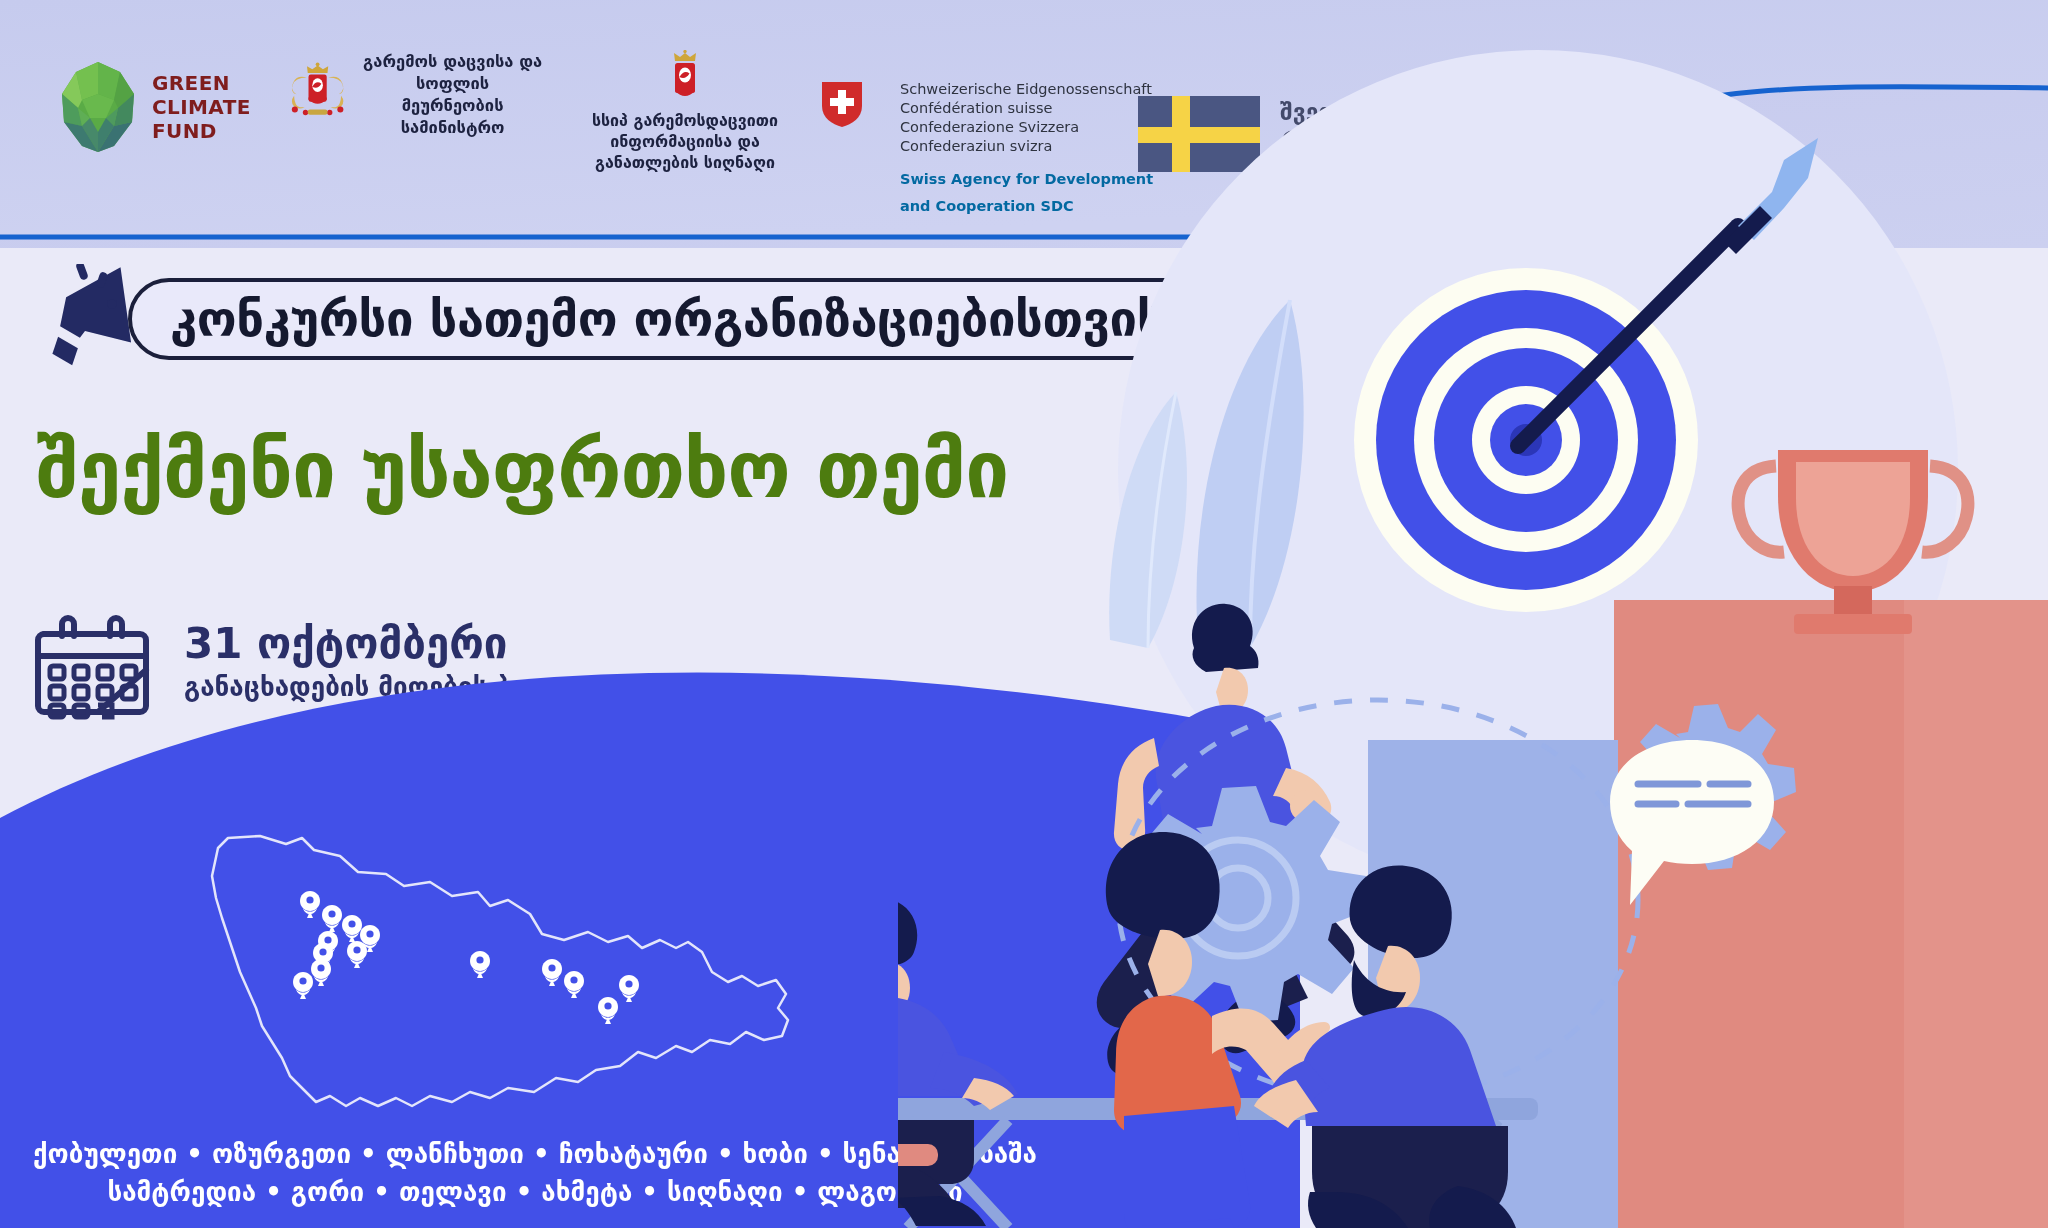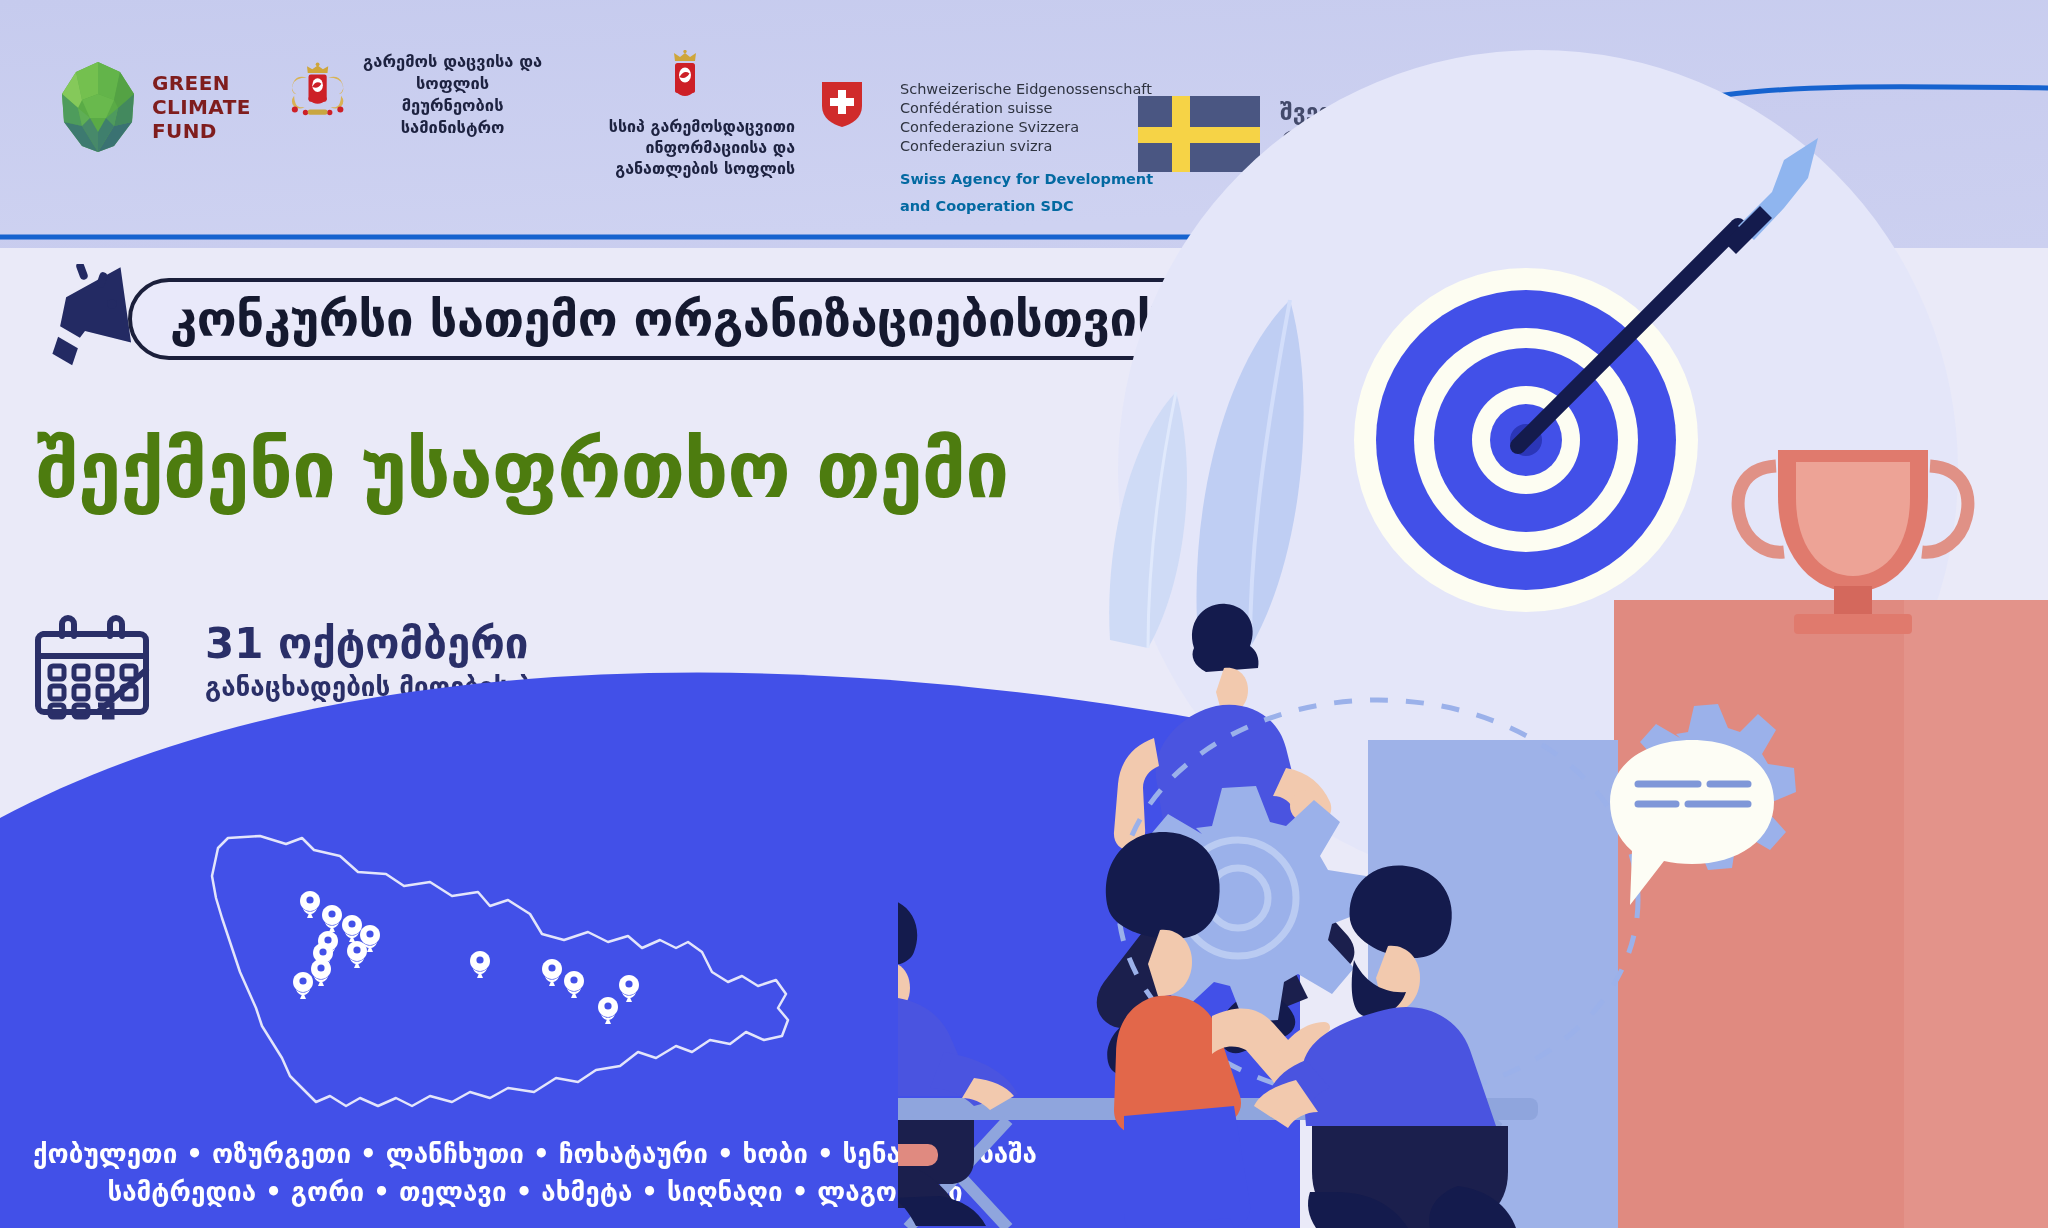--- a/index.html
+++ b/index.html
@@ -31,22 +31,22 @@
   .gcf-txt { margin-left:14px; font-family:"DejaVu Sans",sans-serif; font-weight:700;
              font-size:20px; line-height:24px; color:#7f1d1d; letter-spacing:.4px; }
 
   
   .mepa { left:285px; top:6px; flex-direction:row; align-items:center; width:270px; }
   .mepa-txt { margin-top:7px; font-size:16.5px; line-height:22px; font-weight:700;
               color:#1d2240; text-align:center; width:270px; }
 
   
   .neaic { left:570px; top:12px; flex-direction:column; align-items:center; width:230px;}
-  .neaic-txt { margin-top:8px; font-size:16px; line-height:21px; font-weight:700;
-               color:#1d2240; text-align:right; width:220px; }
+  .neaic-txt { margin-top:2px; font-size:16px; line-height:21px; font-weight:700;
+               color:#1d2240; text-align:center; width:220px; }
 
   
   .sdc { left:820px; top:42px; align-items:flex-start;gap:20px; }
   .sdc-txt { margin-left:16px; }
   .sdc-l1 { font-size:14.5px; line-height:19px; color:#2e3340; }
   .sdc-l2 { font-size:14.5px; line-height:19px; color:#0369a1; font-weight:700; margin-top:14px; }
 
   
   .swe { left:1138px; top:58px; align-items:center; }
   .swe-txt { margin-left:20px; color:#434a6b; }
@@ -69,21 +69,21 @@
                   display:flex; align-items:center;
                   font-size:49px; font-weight:800; color:#15192f; letter-spacing:-.5px;
                   white-space:nowrap; }
   .megaphone { position:absolute; left:30px; top:264px; width:120px; height:110px; }
 
   
   .headline { position:absolute; left:36px; top:425px; font-size:78px; font-weight:800;
               color:#4d7c0f; letter-spacing:-1px; white-space:nowrap; }
 
   
-  .deadline { position:absolute; left:32px; top:612px; display:flex; align-items:flex-start;gap:21px; }
+  .deadline { position:absolute; left:32px; top:612px; display:flex; align-items:flex-start; }
   .cal-ico { width:120px; height:110px; }
   .deadline-txt { margin-left:32px; margin-top:8px; }
   .deadline-date { font-size:42px; font-weight:800; color:#2a2f68; line-height:48px; }
   .deadline-sub { font-size:26px; font-weight:700; color:#2a2f68; line-height:34px; margin-top:2px; }
 
   
   .bluewave { position:absolute; left:0; bottom:0; width:1300px; height:640px; }
   .map-svg { position:absolute; left:190px; top:830px; width:650px; height:300px; }
   .pins { position:absolute; left:190px; top:830px; width:650px; height:300px; }
 
@@ -180,21 +180,21 @@
           <circle cx="18" cy="1.6" r="1.7"></circle>
         </g>
         <rect x="8" y="13" width="20" height="30" rx="2.5" fill="#cd2027"></rect>
         <path d="M8 38 q10 9 20 0 v3 q-10 10 -20 0z" fill="#cd2027"></path>
         <ellipse cx="18" cy="25" rx="6" ry="7.5" fill="#fff"></ellipse>
         <path d="M12.5 27 q4.5 -7.5 10 -3.5 q-4 6.5 -10 3.5z" fill="#cd2027"></path>
       </svg>
       <div class="neaic-txt no-sel">
         <div>სსიპ გარემოსდაცვითი</div>
         <div>ინფორმაციისა და</div>
-        <div>განათლების სოფლის</div>
+        <div>განათლების სიღნაღი</div>
       </div>
     </div>
 
     <div class="logo sdc">
       <svg width="44" height="48" viewBox="0 0 44 48">
         <path d="M2 2 H42 V26 C42 38 32 44 22 47 C12 44 2 38 2 26 Z" fill="#d02b2b"></path>
         <path d="M18 10 H26 V18 H34 V26 H26 V34 H18 V26 H10 V18 H18 Z" fill="#fff"></path>
       </svg>
       <div class="sdc-txt no-sel">
         <div class="sdc-l1">Schweizerische Eidgenossenschaft</div>

